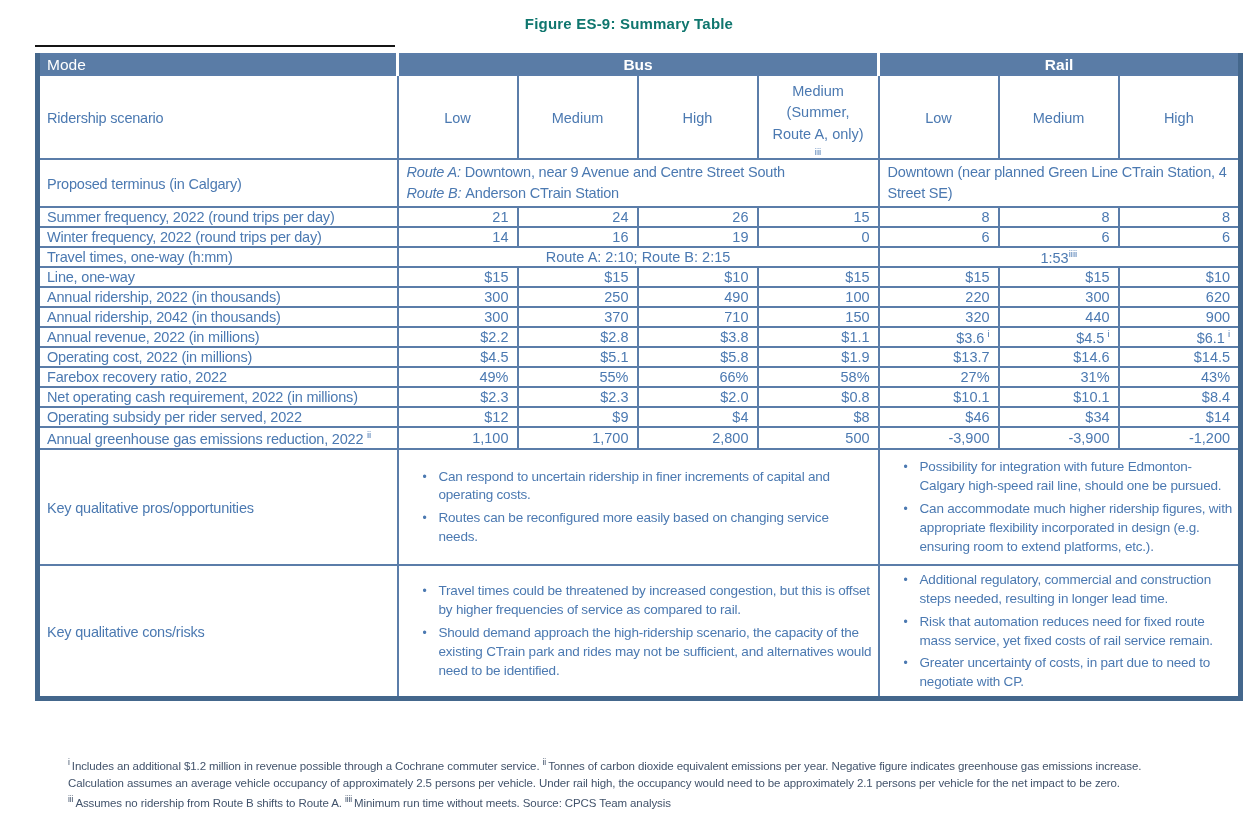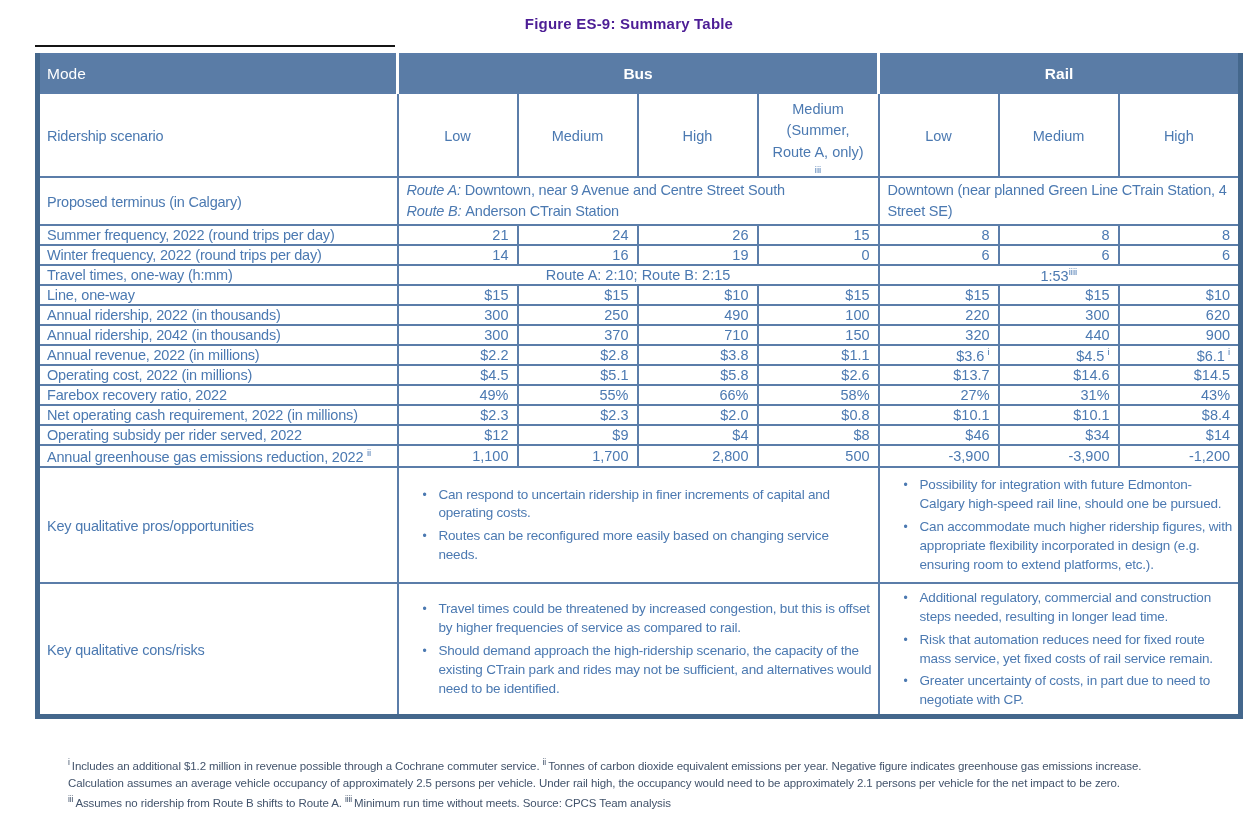--- a/index.html
+++ b/index.html
@@ -3,32 +3,32 @@
 <meta charset="utf-8">
 <style>
   * { margin:0; padding:0; box-sizing:border-box; }
   html,body { background:#ffffff; }
   .page {
     position:relative; width:1258px; height:813px; background:#ffffff;
     font-family:"Liberation Sans", sans-serif; overflow:hidden;
   }
   .fig-title {
     position:absolute; top:15px; left:0; width:100%; text-align:center;
-    font-size:15px; font-weight:bold; color:#4c1d95; letter-spacing:.2px;
+    font-size:15px; font-weight:bold; color:#0f766e; letter-spacing:.2px;
   }
   .topline { position:absolute; left:35px; top:45px; width:360px; height:2px; background:#151515; }
 
   table.sum {
     position:absolute; left:35px; top:53px; width:1203px;
     border-collapse:collapse; table-layout:fixed;
     color:#4b79b1; border:5px solid #44678c; border-top:0;
   }
   table.sum td { border:2px solid #5b7da9; overflow:hidden; vertical-align:middle; }
 
-  tr.t-hdr  { height:39px; }
+  tr.t-hdr  { height:21px; }
   tr.t-scen { height:84px; }
   tr.t-term { height:45px; }
   tr.t-num  { height:17px; }
   tr.t-pros { height:116px; }
   tr.t-cons { height:128px; }
 
   td.hc {
     background:#5a7ca6; color:#ffffff; font-size:15.5px;
     border-top:0; border-bottom:3px solid #ffffff;
   }
@@ -189,21 +189,21 @@
       <td class="num"><span>$4.5</span><sup class="sg">i</sup></td>
       <td class="num"><span>$6.1</span><sup class="sg">i</sup></td>
     </tr>
 
 
     <tr class="t-num">
       <td class="lbl">Operating cost, 2022 (in millions)</td>
       <td class="num secL">$4.5</td>
       <td class="num">$5.1</td>
       <td class="num">$5.8</td>
-      <td class="num">$2.6</td>
+      <td class="num">$1.9</td>
       <td class="num secL">$13.7</td>
       <td class="num">$14.6</td>
       <td class="num">$14.5</td>
     </tr>
 
     <tr class="t-num">
       <td class="lbl">Farebox recovery ratio, 2022</td>
       <td class="num secL">49%</td>
       <td class="num">55%</td>
       <td class="num">66%</td>

